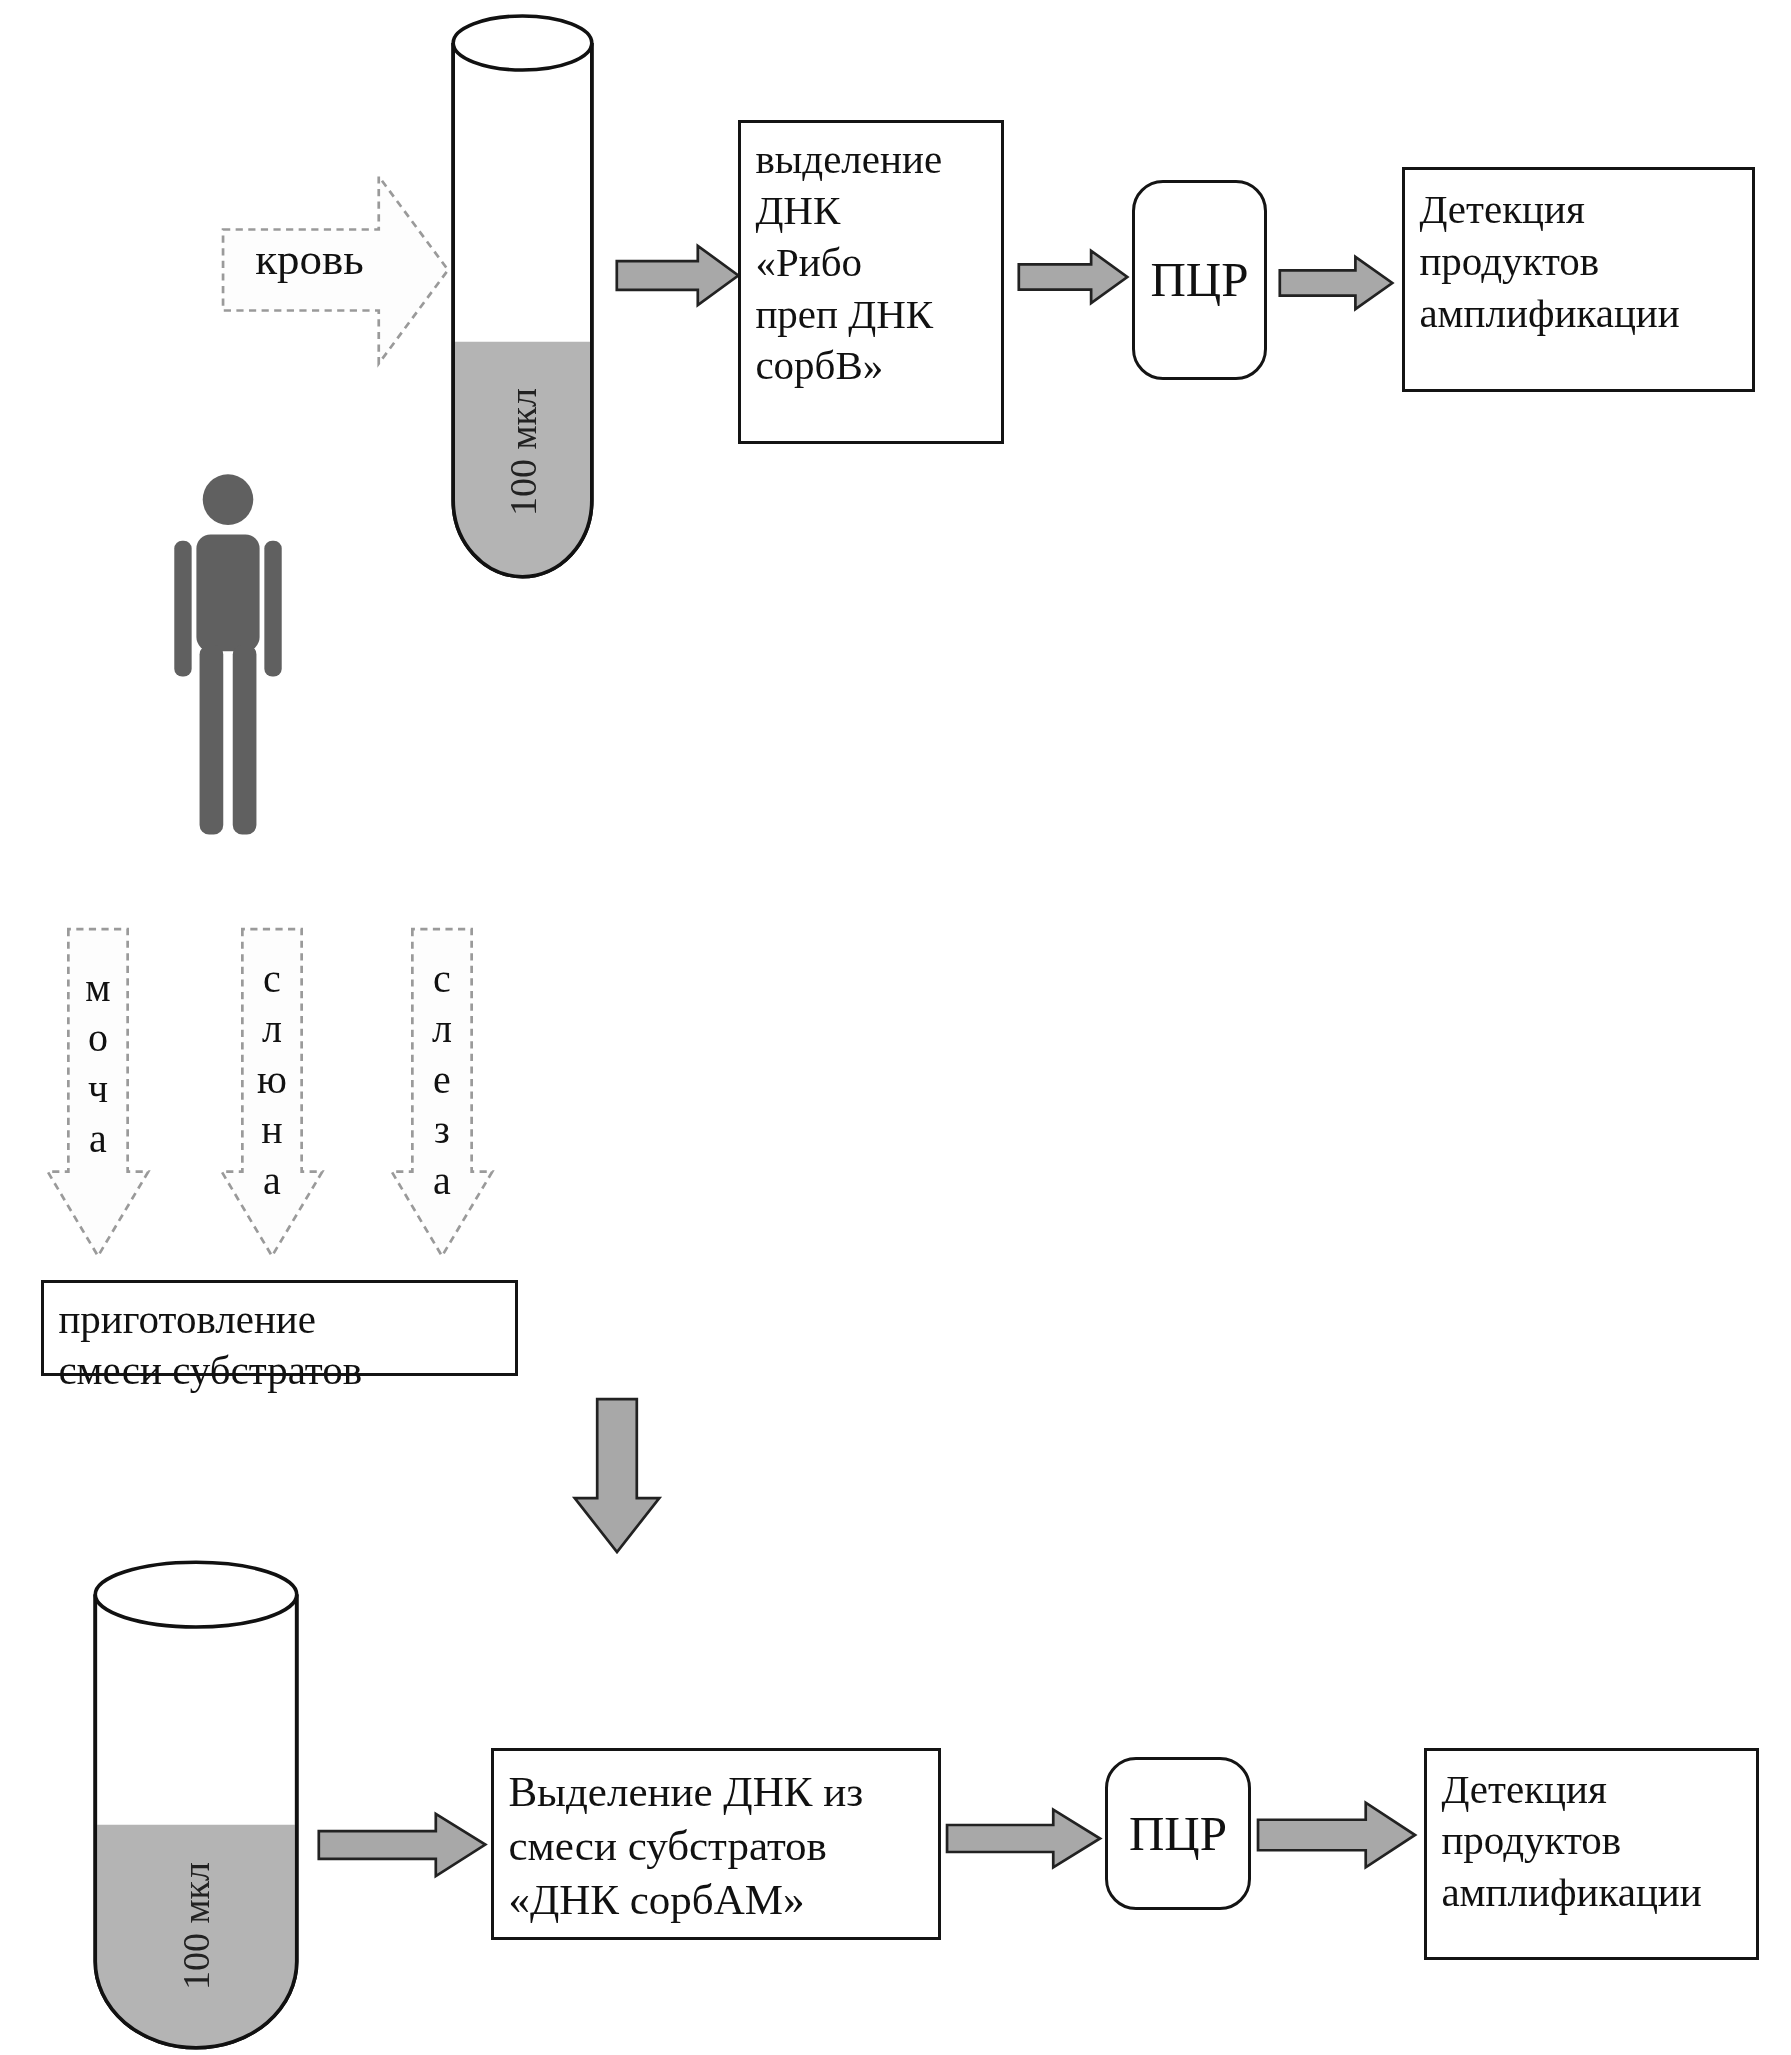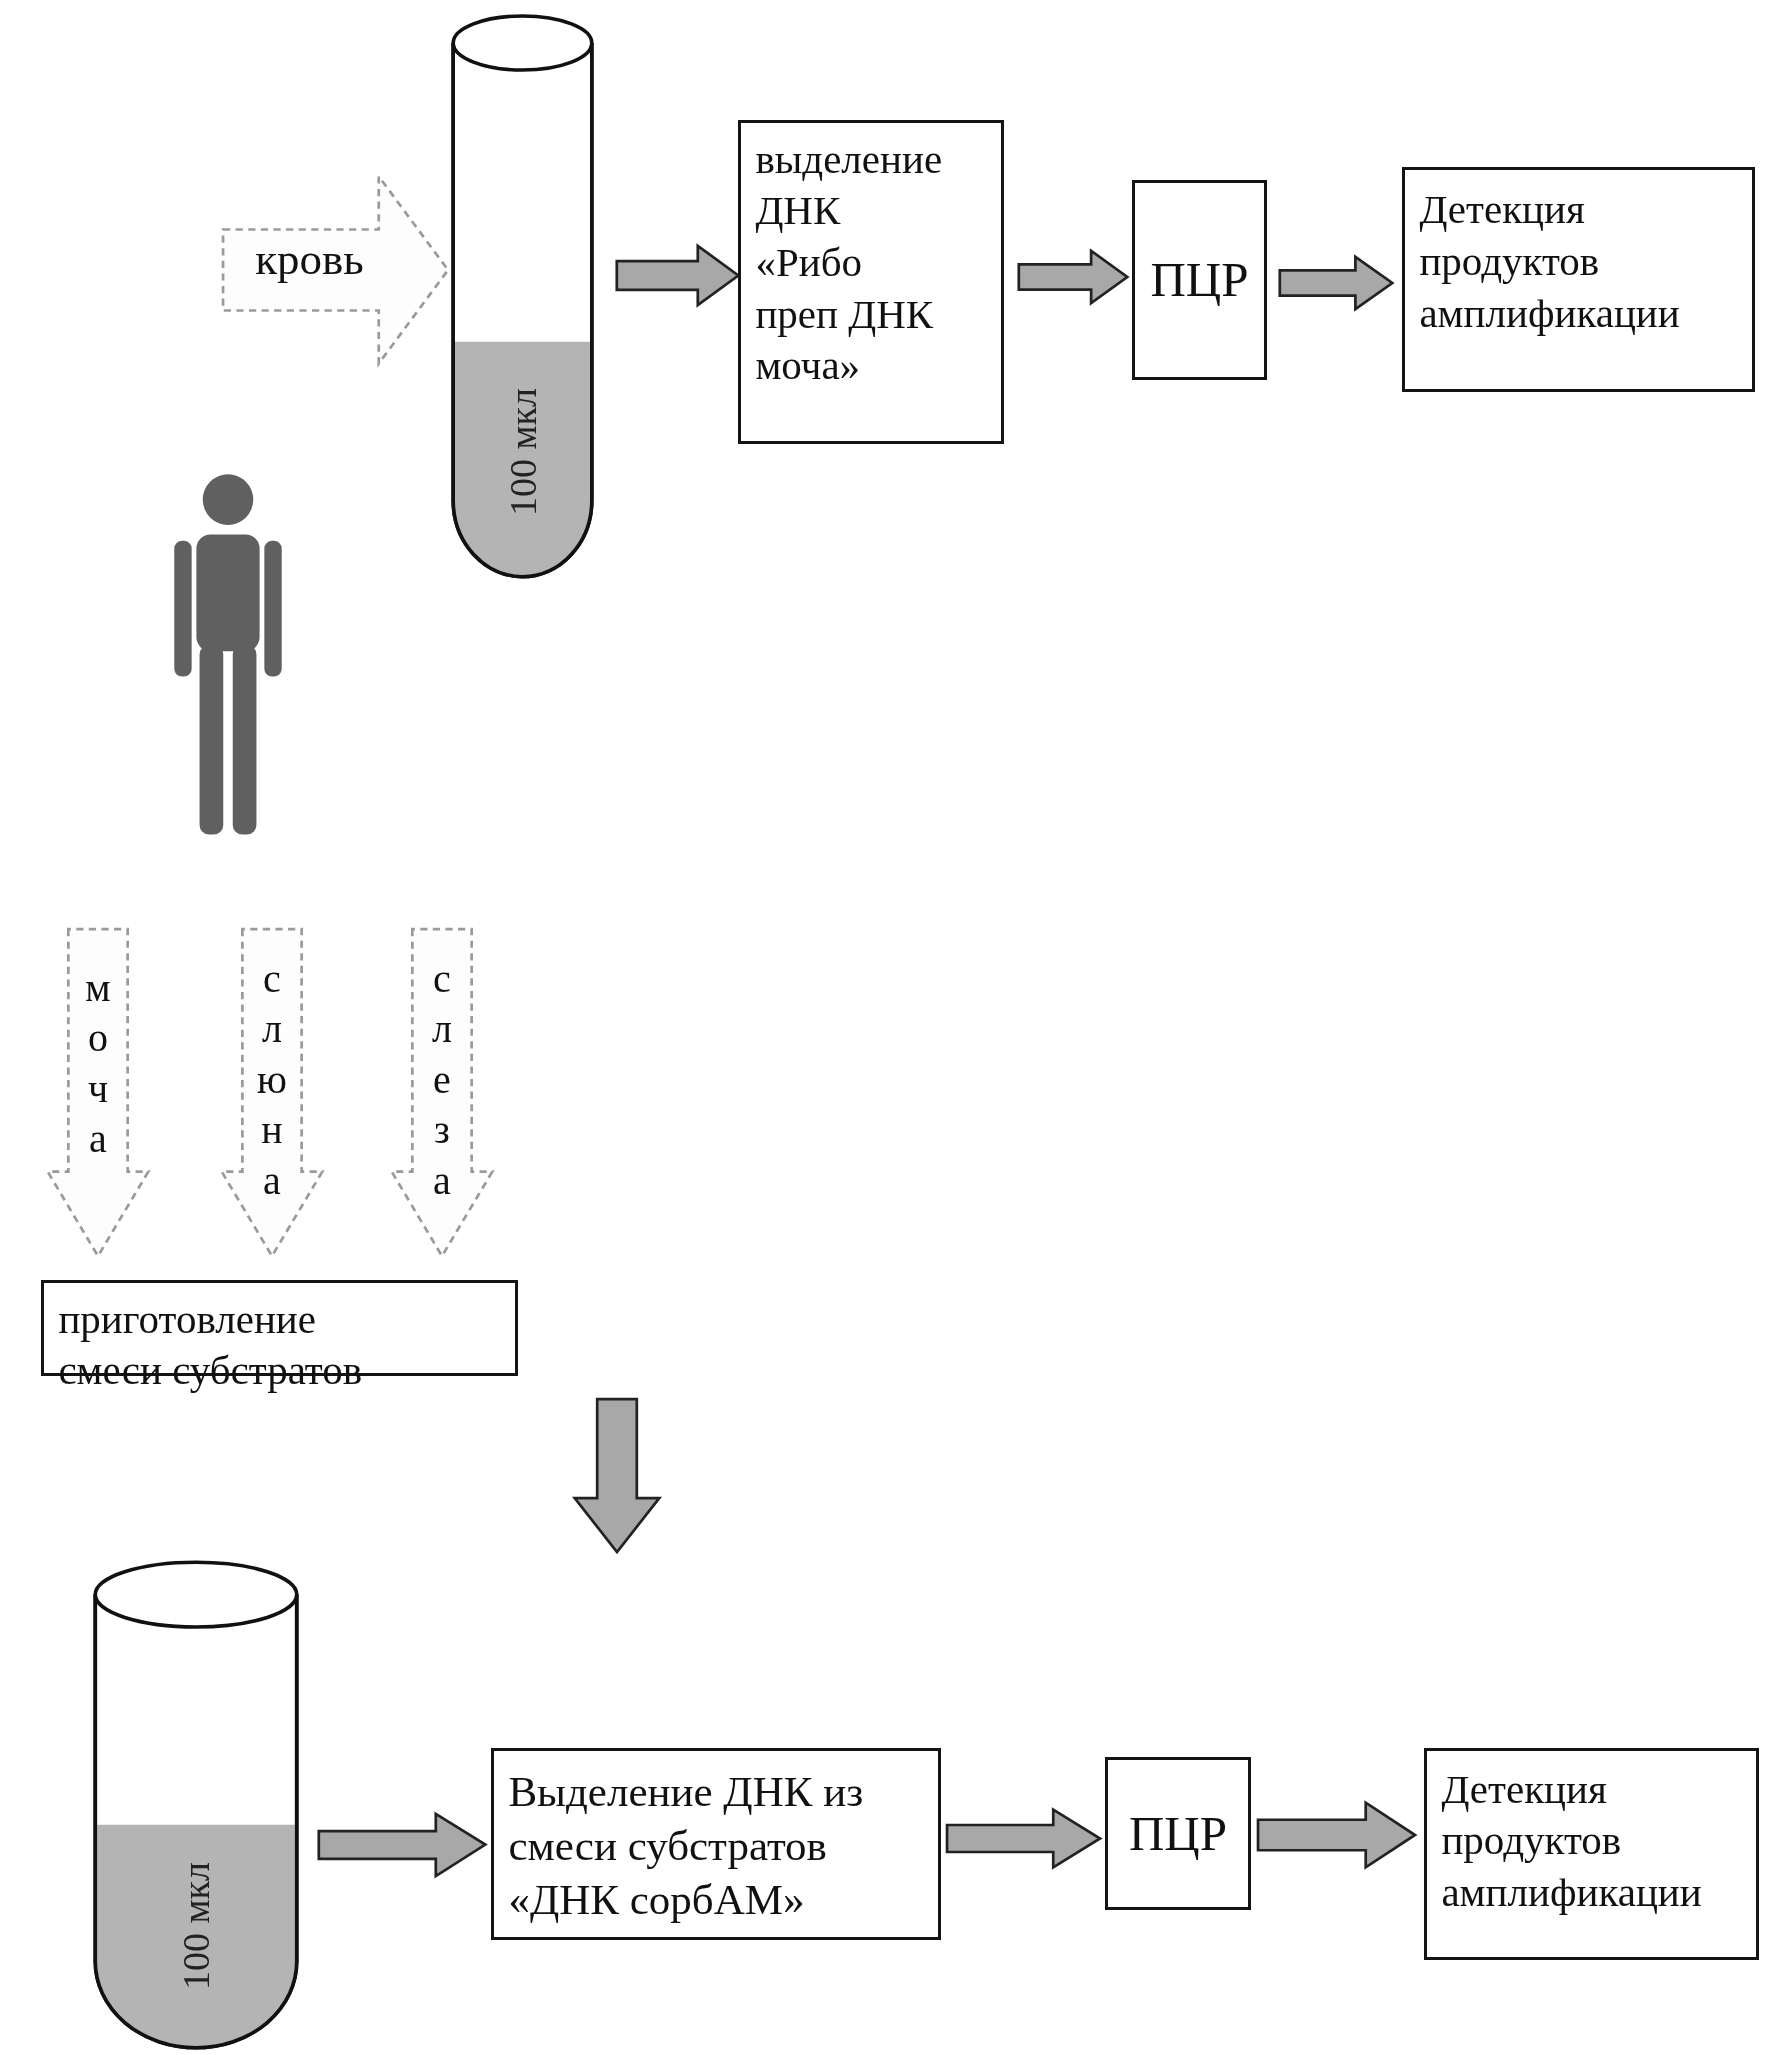--- a/index.html
+++ b/index.html
@@ -6,21 +6,21 @@
   #stage{
     position:relative;width:1791px;height:2056px;background:#ffffff;overflow:hidden;
     font-family:"Liberation Serif","DejaVu Serif",serif;color:#111;
   }
   .abs{position:absolute;}
   .box{
     position:absolute;background:#fff;border:3.6px solid #141414;
     box-sizing:border-box;padding:10.8px 14.4px;
     font-size:41px;line-height:1.26;white-space:pre-line;
   }
-  .box.center{display:flex;align-items:center;justify-content:center;padding:0;}
+  .box.center{display:flex;align-items:center;justify-content:center;padding:0;border-radius:31px;}
   .pcr{font-size:49px;}
   .label{position:absolute;font-size:45px;display:flex;align-items:center;justify-content:center;text-align:center;}
   .rotlabel{position:absolute;display:flex;align-items:center;justify-content:center;}
   .rotlabel span{transform:rotate(-90deg);white-space:nowrap;font-size:38px;color:#222;}
   .vwrap{position:absolute;display:flex;align-items:flex-start;justify-content:center;}
   .vtext{writing-mode:vertical-rl;text-orientation:upright;letter-spacing:5.4px;font-size:40px;color:#111;}
   svg{display:block;}
 </style>
 </head>
 <body>
@@ -43,21 +43,21 @@
   </div>
 
   <svg class="abs" style="left:615px;top:243px;" width="126" height="65" viewBox="0 0 140 72">
     <polygon points="2,20 92,20 92,3 137,36 92,69 92,52 2,52" fill="#a8a8a8" stroke="#222" stroke-width="3"></polygon>
   </svg>
 
   <div class="box" style="left:738px;top:120px;width:266px;height:324px;">выделение
 ДНК
 «Рибо
 преп ДНК
-моча»</div>
+сорбВ»</div>
 
   <svg class="abs" style="left:1017px;top:248px;" width="113" height="58" viewBox="0 0 125 64">
     <polygon points="2,18 82,18 82,3 122,32 82,61 82,46 2,46" fill="#a8a8a8" stroke="#222" stroke-width="3"></polygon>
   </svg>
 
   <div class="box center pcr" style="left:1132px;top:180px;width:135px;height:200px;">ПЦР</div>
 
   <svg class="abs" style="left:1278px;top:254px;" width="117" height="58" viewBox="0 0 130 64">
     <polygon points="2,18 86,18 86,3 127,32 86,61 86,46 2,46" fill="#a8a8a8" stroke="#222" stroke-width="3"></polygon>
   </svg>

